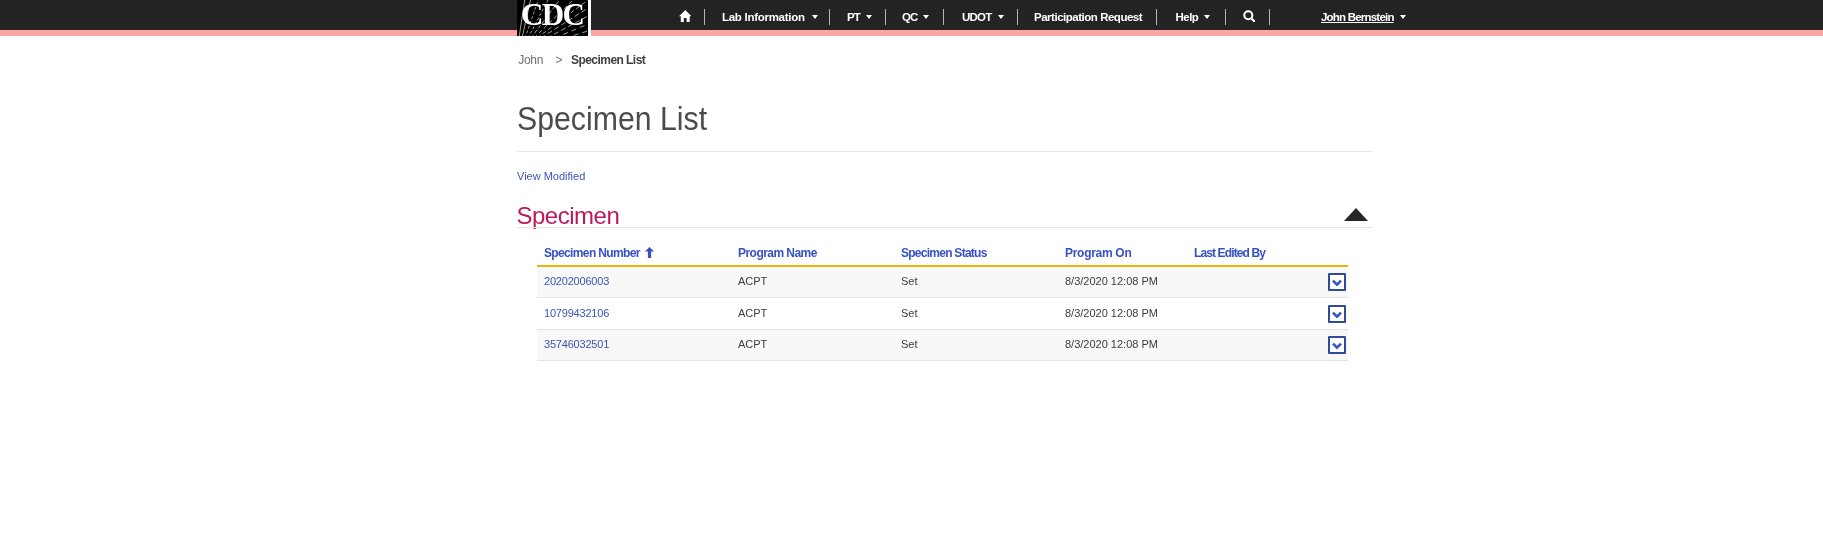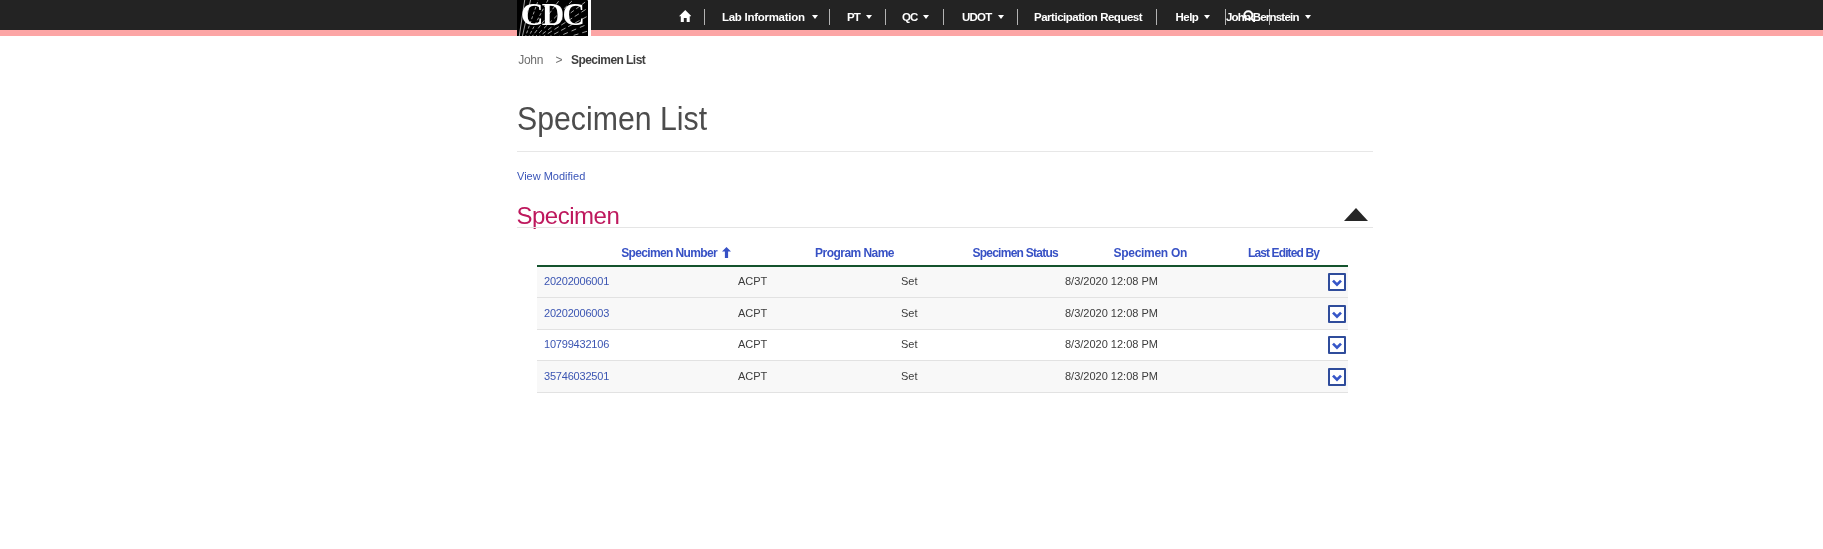--- a/index.html
+++ b/index.html
@@ -31,23 +31,23 @@
   .h2  { position:absolute; left:516.5px; top:202px; font-size:24px; color:#be185d;
          font-weight:normal; letter-spacing:-0.5px; }
   .hr2 { position:absolute; left:517px; top:227px; width:856px; height:1px; background:#e5e5e5; }
   .coltri { position:absolute; left:1344px; top:208px; width:0; height:0;
             border-left:12.25px solid transparent; border-right:12.25px solid transparent;
             border-bottom:13px solid #262626; }
 
   
   .tbl { position:absolute; left:537px; top:240px; width:811px; border-collapse:collapse;
          table-layout:fixed; font-size:11px; color:#3c3c3c; }
-  .tbl th { text-align:right; font-size:12px; color:#3751c5; font-weight:bold;
+  .tbl th { text-align:left; font-size:12px; color:#3751c5; font-weight:bold;
             padding:0 0 0 7px; height:26.2px; vertical-align:middle;
-            border-bottom:2px solid #14532d; white-space:nowrap; }
+            border-bottom:2px solid #eab308; white-space:nowrap; }
   .tbl td { height:31.6px; padding:0 0 2px 7px; vertical-align:middle;
             border-bottom:1px solid #e2e2e2; }
   .tbl tr.odd td { background:#f8f8f8; }
   .tbl a { color:#3b55b2; text-decoration:none; letter-spacing:-0.2px; }
   .ddbtn { display:block; width:18px; height:18px; background:#fff; margin:2.3px 0 0 2px;
            border:2px solid #2f4c9b; border-radius:1px; position:relative; }
   .ddbtn svg { position:absolute; left:0; top:1px; }
   .sortarrow { margin-left:5px; vertical-align:-1px; }
 </style>
 </head>
@@ -88,21 +88,21 @@
     <div class="sep" style="left:1017.2px;"></div>
     <div class="nitem" style="left:1034px; letter-spacing:-0.48px;">Participation Request</div>
     <div class="sep" style="left:1155.6px;"></div>
     <div class="nitem" style="left:1175.6px; letter-spacing:-0.55px;">Help<span class="caret" style="margin-left:6px;"></span></div>
     <div class="sep" style="left:1225px;"></div>
     <svg class="nitem" style="left:1242.7px; top:9.5px; height:auto; width:12.8px;" viewBox="0 0 13 13">
       <circle cx="5.4" cy="5.4" r="4.1" fill="none" stroke="#fff" stroke-width="2"></circle>
       <line x1="8.6" y1="8.6" x2="12.3" y2="12.3" stroke="#fff" stroke-width="2.2"></line>
     </svg>
     <div class="sep" style="left:1269px;"></div>
-    <div class="nitem" style="left:1226px; letter-spacing:-0.79px;">John Bernstein<span class="caret" style="margin-left:6px;"></span></div>
+    <div class="nitem" style="left:1321px; letter-spacing:-0.79px;text-decoration:underline;">John Bernstein<span class="caret" style="margin-left:6px;"></span></div>
   </div>
 
   <div class="crumb" style="left:518.3px; letter-spacing:-0.3px;">John</div>
   <div class="crumb" style="left:555.5px;">&gt;</div>
   <div class="crumb" style="left:571px;"><b>Specimen List</b></div>
 
   <div class="h1">Specimen List</div>
   <div class="hr1"></div>
   <a class="vs" href="#">View Modified</a>
   <div class="h2">Specimen</div>
@@ -118,40 +118,26 @@
         <col style="width:132px">
         <col style="width:29px">
     </colgroup>
     <thead>
       <tr>
         <th style="letter-spacing:-0.64px;">Specimen Number<svg class="sortarrow" width="9" height="11" viewBox="0 0 9 11">
               <path d="M4.5 0 L9 4.6 L6.1 4.6 L6.1 11 L2.9 11 L2.9 4.6 L0 4.6 Z" fill="#3751c5"></path>
             </svg></th>
         <th style="letter-spacing:-0.54px;">Program Name</th>
         <th style="letter-spacing:-0.74px;">Specimen Status</th>
-        <th style="letter-spacing:-0.29px;">Specimen On</th>
+        <th style="letter-spacing:-0.29px;">Program On</th>
         <th style="letter-spacing:-0.88px;">Last Edited By</th>
         <th></th>
       </tr>
     </thead>
     <tbody>
-      <tr class="odd">
-          <td><a href="#">20202006001</a></td>
-          <td>ACPT</td>
-          <td>Set</td>
-          <td>8/3/2020 12:08 PM</td>
-          <td></td>
-          <td>
-            <span class="ddbtn">
-              <svg width="14" height="14" viewBox="0 0 14 14">
-                <path d="M3 4.6 L7 8.6 L11 4.6" fill="none" stroke="#3656c8" stroke-width="2.7"></path>
-              </svg>
-            </span>
-          </td>
-        </tr>
       <tr class="odd">
           <td><a href="#">20202006003</a></td>
           <td>ACPT</td>
           <td>Set</td>
           <td>8/3/2020 12:08 PM</td>
           <td></td>
           <td>
             <span class="ddbtn">
               <svg width="14" height="14" viewBox="0 0 14 14">
                 <path d="M3 4.6 L7 8.6 L11 4.6" fill="none" stroke="#3656c8" stroke-width="2.7"></path>

